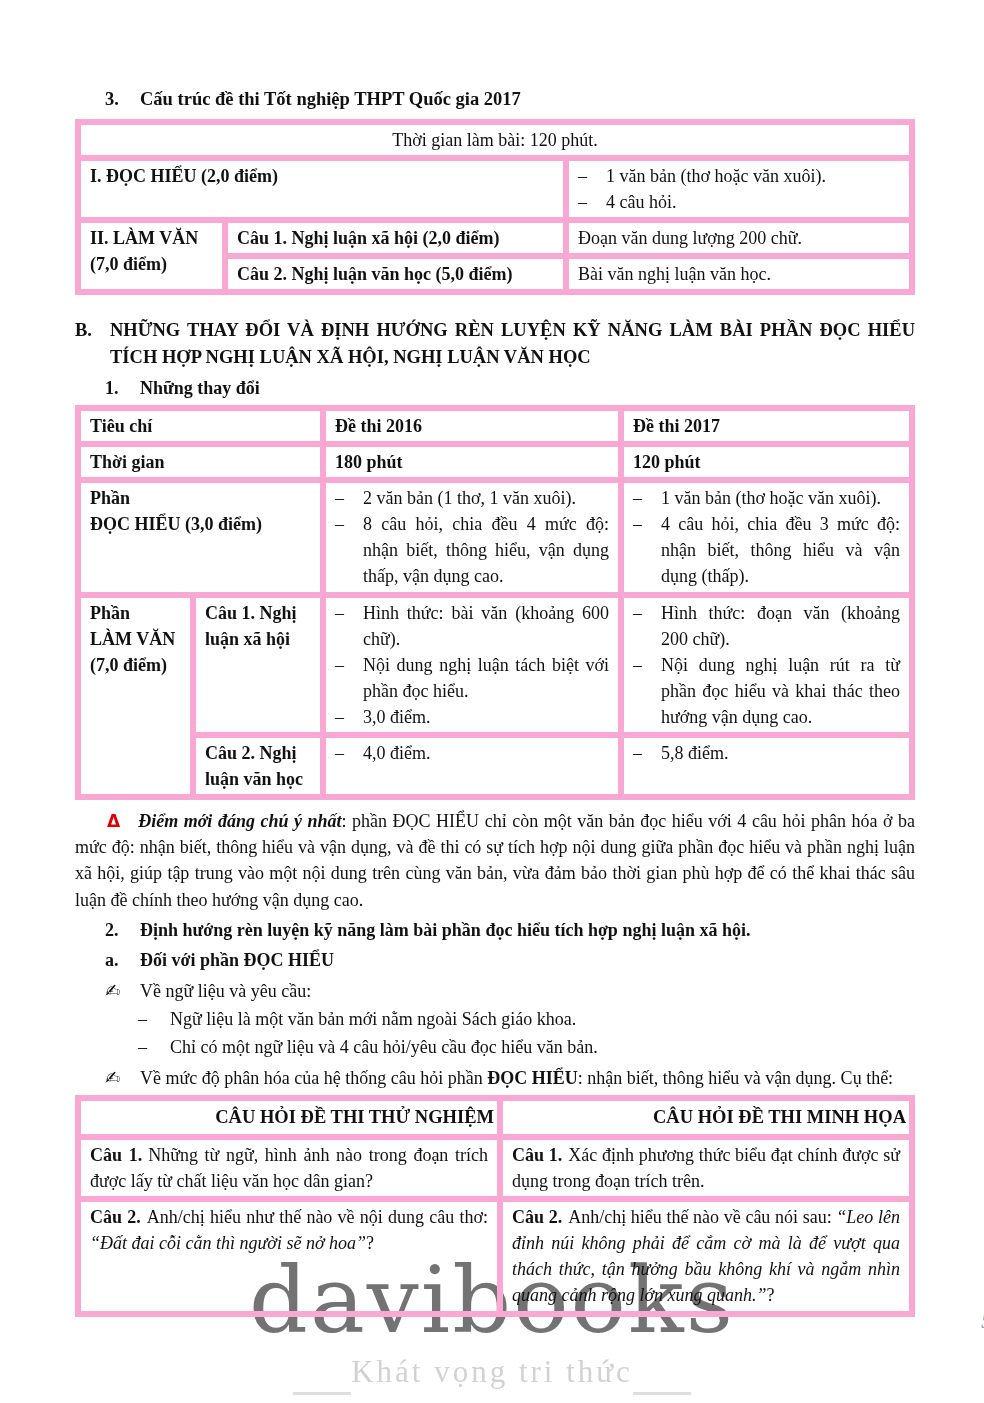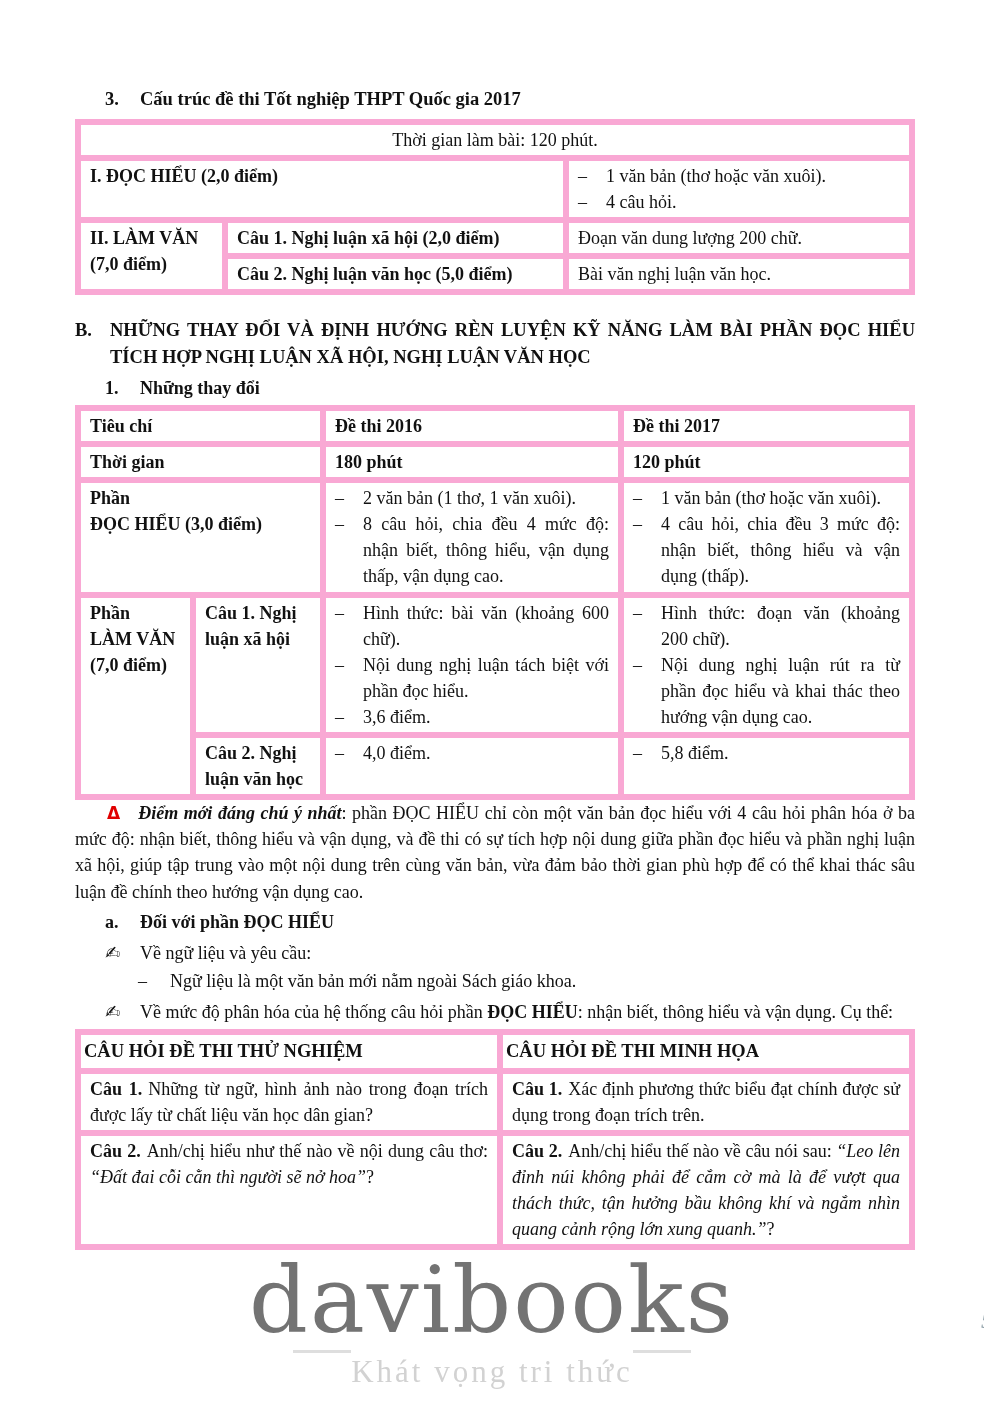--- a/index.html
+++ b/index.html
@@ -30,40 +30,40 @@
 
   .item { padding-left:30px; margin-top:4px; }
 
   table.t { border-collapse:collapse; width:100%; table-layout:fixed; margin-top:4px; }
   .t td { border:6px solid #f9a8d4; padding:2px 9px; vertical-align:top; }
 
   .li { padding-left:28px; }
   .li .dash { display:inline-block; width:28px; margin-left:-28px; }
   .t2 .li { text-align:justify; }
 
-  .delta-para { text-align:justify; text-indent:32px; }
+  .delta-para { text-align:justify; text-indent:32px; margin-top:8px; }
   .delta { color:#e00000; font-weight:bold; margin-right:18px;
            font-family:"DejaVu Sans", sans-serif; font-size:17px; }
 
   .bullet { padding-left:65px; margin-top:5px; }
   .pen { display:inline-block; width:35px; margin-left:-35px;
          font-family:"DejaVu Sans", sans-serif; }
 
   .dash-item { padding-left:95px; margin-top:2px; }
   .dash-item .dash2 { display:inline-block; width:32px; margin-left:-32px; }
 
-  .t3 .hdr { text-align:left; font-weight:bold; font-size:18.5px; padding:3px; }
+  .t3 .hdr { text-align:right; font-weight:bold; font-size:18.5px; padding:3px; }
   .t3 td.q { text-align:justify;margin-top:28px; }
   .lead { font-weight:bold; margin-right:6px; }
 
   .watermark { position:absolute; left:0; right:0; bottom:8px;
                text-align:center; z-index:0; }
   .wm-brand { font-size:92px; line-height:1.02; color:#737373;
               font-family:"DejaVu Serif", serif; letter-spacing:2px; }
-  .wm-slogan-row { display:flex; align-items:flex-start; justify-content:center;
+  .wm-slogan-row { display:flex; align-items:flex-end; justify-content:center;
                    margin-top:2px; }
   .wm-line { display:inline-block; width:58px; height:3px; background:#dedede; }
   .wm-slogan { font-size:31px; color:#d2d2d2; letter-spacing:3px; }
 
   .page-number { position:absolute; right:-9px; top:1303px; z-index:1;
                  color:#93a3ab; font-size:24px; font-style:italic; }
 </style>
 </head>
 <body>
 
@@ -162,21 +162,21 @@
         <tr>
           <td rowspan="2" class="b">
             <div>Phần</div>
             <div>LÀM VĂN</div>
             <div>(7,0 điểm)</div>
           </td>
           <td class="b">Câu 1. Nghị luận xã hội</td>
           <td>
             <p class="li"><span class="dash">–</span><span>Hình thức: bài văn (khoảng 600 chữ).</span></p>
             <p class="li"><span class="dash">–</span><span>Nội dung nghị luận tách biệt với phần đọc hiểu.</span></p>
-            <p class="li"><span class="dash">–</span><span>3,6 điểm.</span></p>
+            <p class="li"><span class="dash">–</span><span>3,0 điểm.</span></p>
           </td>
           <td>
             <p class="li"><span class="dash">–</span><span>Hình thức: đoạn văn (khoảng 200 chữ).</span></p>
             <p class="li"><span class="dash">–</span><span>Nội dung nghị luận rút ra từ phần đọc hiểu và khai thác theo hướng vận dụng cao.</span></p>
           </td>
         </tr>
         <tr>
           <td class="b">Câu 2. Nghị luận văn học</td>
           <td>
             <p class="li"><span class="dash">–</span><span>4,0 điểm.</span></p>
@@ -185,30 +185,36 @@
             <p class="li"><span class="dash">–</span><span>5,8 điểm.</span></p>
           </td>
         </tr>
       </tbody>
     </table>
 
     <p class="delta-para">
       <span class="delta">Δ</span><span class="bi">Điểm mới đáng chú ý nhất</span><span>: phần ĐỌC HIỂU chỉ còn một văn bản đọc hiểu với 4 câu hỏi phân hóa ở ba mức độ: nhận biết, thông hiểu và vận dụng, và đề thi có sự tích hợp nội dung giữa phần đọc hiểu và phần nghị luận xã hội, giúp tập trung vào một nội dung trên cùng văn bản, vừa đảm bảo thời gian phù hợp để có thể khai thác sâu luận đề chính theo hướng vận dụng cao.</span>
     </p>
 
+    <p class="item b">
+      <span class="marker">2.</span><span>Định hướng rèn luyện kỹ năng làm bài phần đọc hiểu tích hợp nghị luận xã hội.</span>
+    </p>
 
     <p class="item b">
       <span class="marker">a.</span><span>Đối với phần ĐỌC HIỂU</span>
     </p>
 
     <p class="bullet">
       <span class="pen">✍</span><span>Về ngữ liệu và yêu cầu:</span>
     </p>
     <p class="dash-item">
       <span class="dash2">–</span><span>Ngữ liệu là một văn bản mới nằm ngoài Sách giáo khoa.</span>
+    </p>
+    <p class="dash-item">
+      <span class="dash2">–</span><span>Chỉ có một ngữ liệu và 4 câu hỏi/yêu cầu đọc hiểu văn bản.</span>
     </p>
 
     <p class="bullet justify">
       <span class="pen">✍</span><span>Về mức độ phân hóa của hệ thống câu hỏi phần </span><span class="b">ĐỌC HIỂU</span><span>: nhận biết, thông hiểu và vận dụng. Cụ thể:</span>
     </p>
 
     <table class="t t3">
       <colgroup>
           <col style="width:422px">
           <col>

